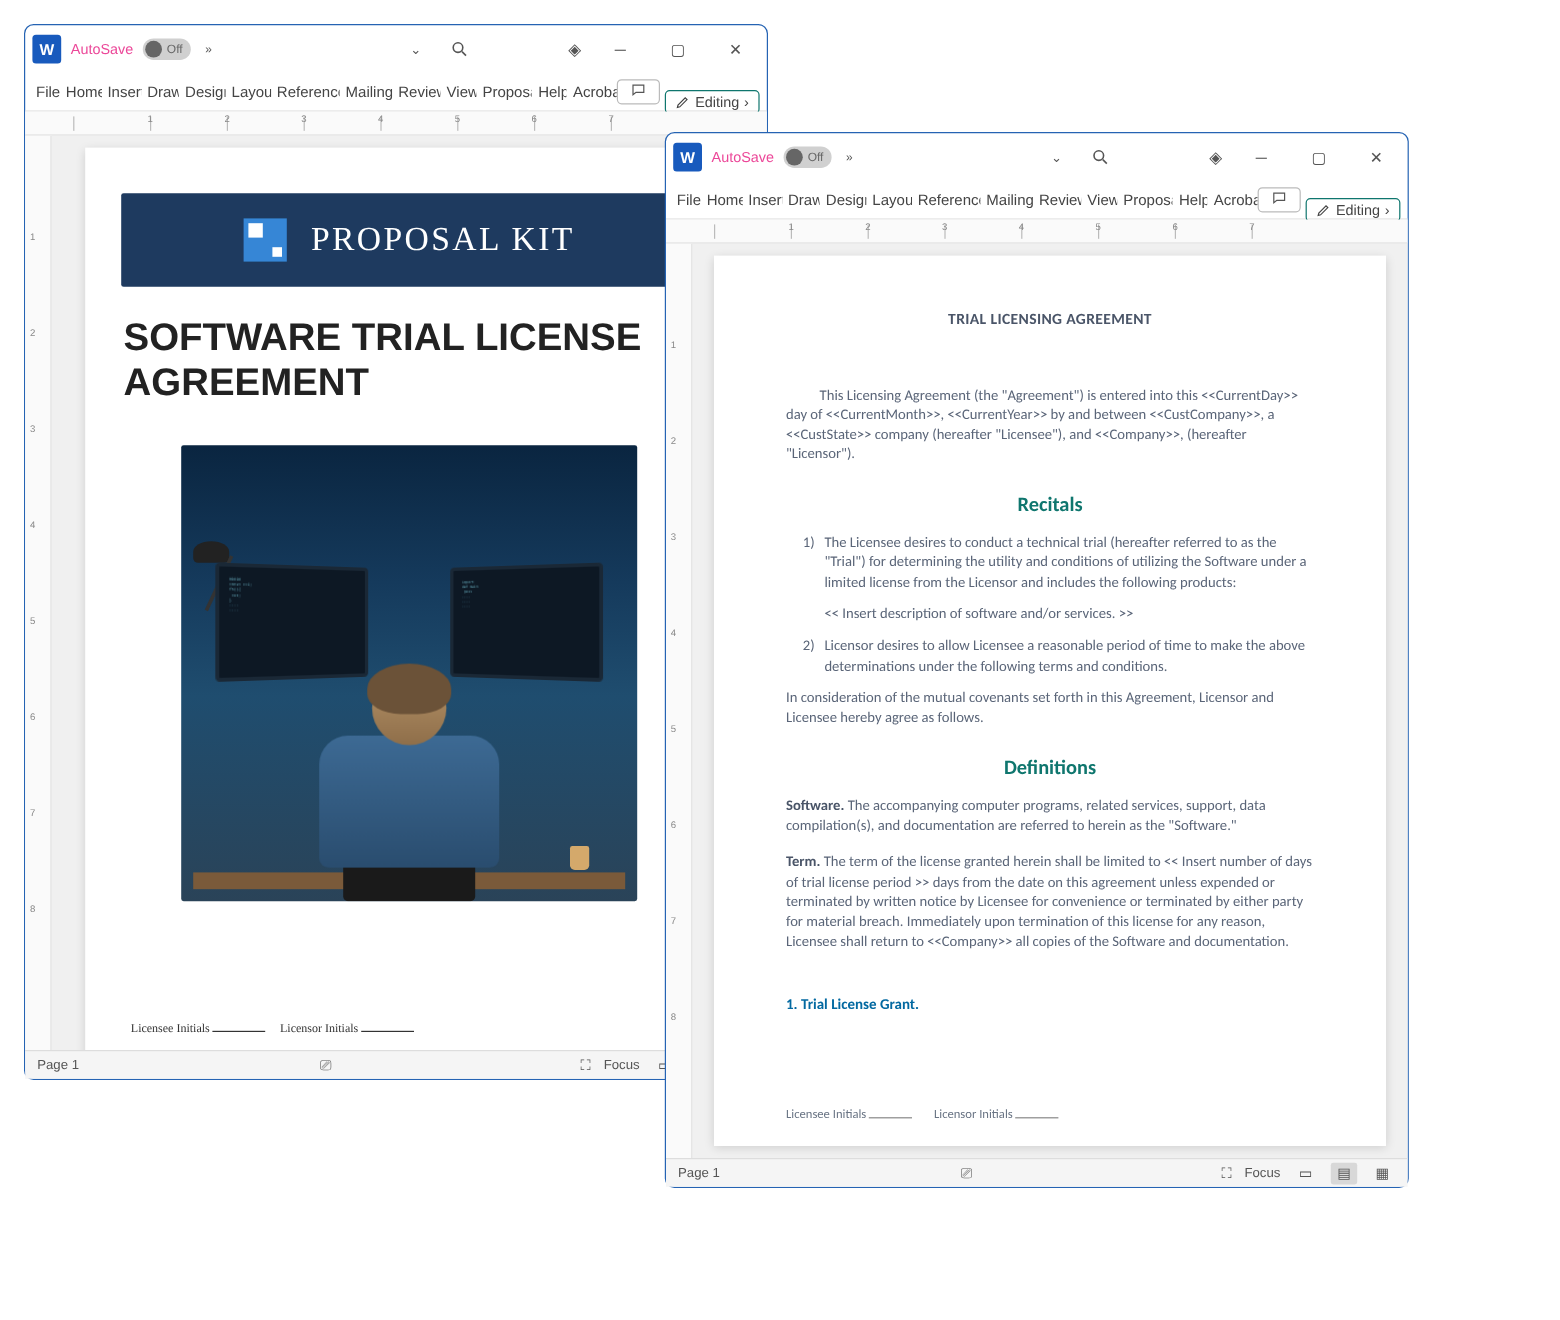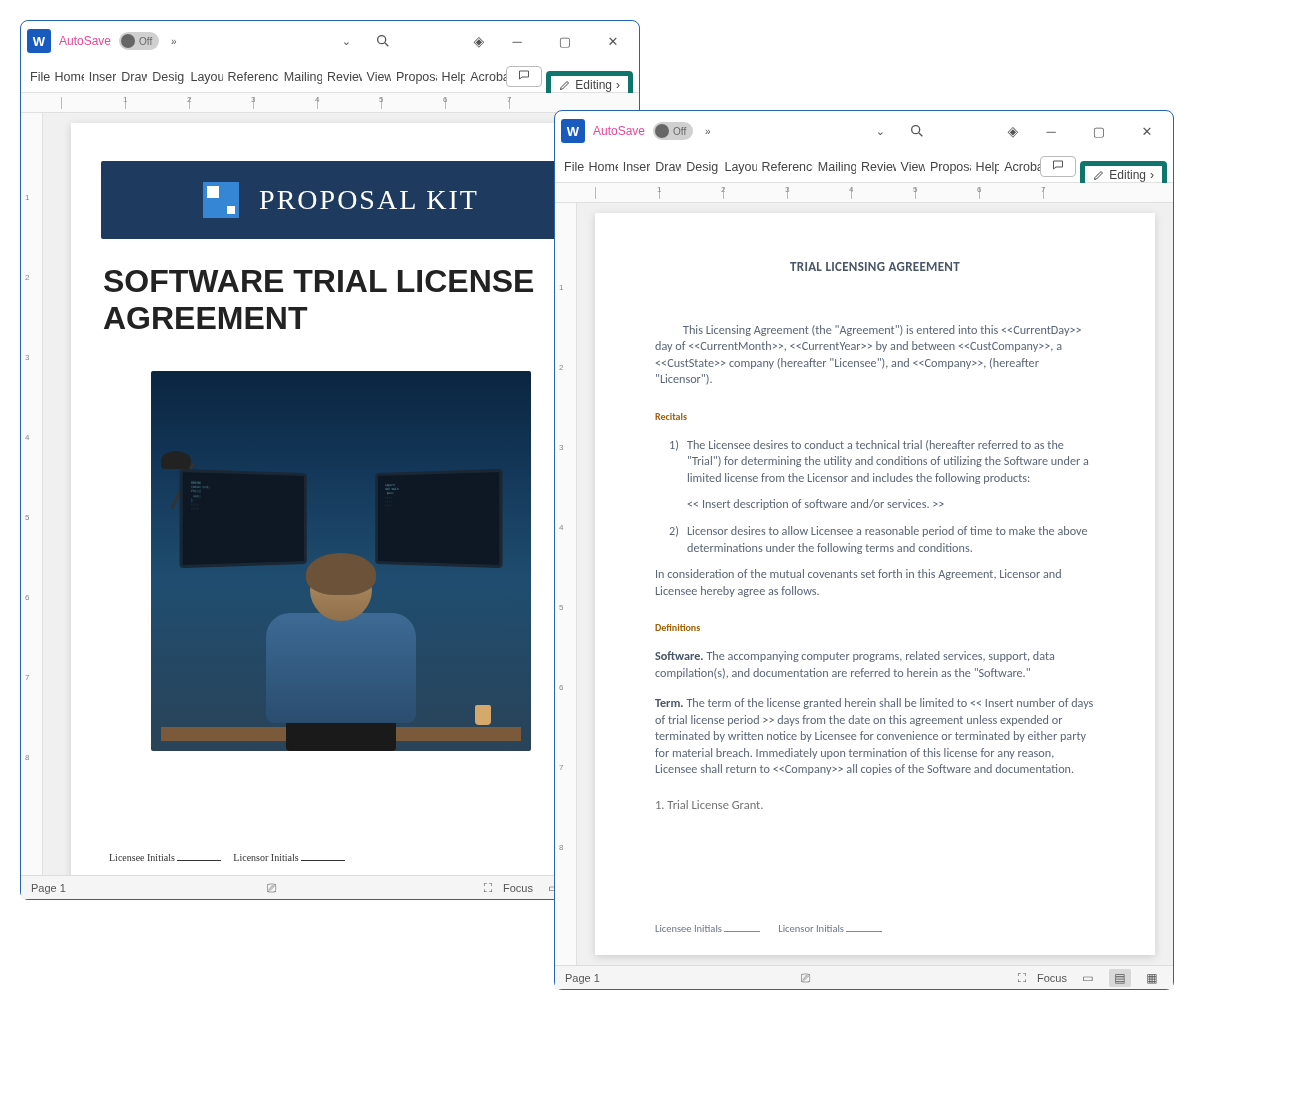--- a/index.html
+++ b/index.html
@@ -17,21 +17,21 @@
     .chev { font-size:10px; color:#555; padding:0 4px; }
     .grow { flex:1; }
     .down-caret { font-size:11px; color:#555; padding:0 14px; }
     .tb-icon { width:20px; height:20px; display:flex; align-items:center; justify-content:center; color:#555; font-size:14px; }
     .winctrl { width:40px; height:30px; display:flex; align-items:center; justify-content:center; color:#555; font-size:13px; }
     
     .ribbon { height:32px; display:flex; align-items:center; padding:0 4px; gap:0; border-bottom:1px solid #e0e0e0; }
     .ribbon .tab { font-size:12.5px; color:#444; padding:4px 5px; white-space:nowrap; overflow:hidden; }
     .ribbon-right { margin-left:auto; display:flex; align-items:center; gap:4px; padding-right:2px; }
     .comment-btn { border:1px solid #bbb; border-radius:4px; padding:2px 10px; font-size:12px; color:#555; }
-    .editing-btn { border:5px solid #0f766e; border-radius:4px; padding:2px 8px; font-size:12px; color:#444; display:flex; align-items:center; gap:4px;margin-top:16px; }
+    .editing-btn { border:1px solid #0f766e; border-radius:4px; padding:2px 8px; font-size:12px; color:#444; display:flex; align-items:center; gap:4px;margin-top:16px; }
     .editing-btn svg { width:12px; height:12px; }
     
     .ruler { height:20px; background:#fafafa; border-bottom:1px solid #e0e0e0; font-size:8px; color:#888; position:relative; overflow:hidden; }
     .ruler .marks { position:absolute; left:40px; right:10px; top:4px; height:12px; display:flex; }
     .ruler .inch { flex:0 0 64px; border-left:1px solid #bbb; position:relative; }
     .ruler .inch span { position:absolute; left:-3px; top:-2px; }
     
     .canvas { flex:1; background:#f0f0f0; display:flex; overflow:hidden; }
     .vruler { width:22px; background:#fafafa; border-right:1px solid #e0e0e0; position:relative; font-size:8px; color:#888; }
     .vruler .vmark { position:absolute; left:4px; }
@@ -60,27 +60,27 @@
     .lamp { position:absolute; left:10px; top:80px; width:50px; height:70px; }
     .lamp .arm { position:absolute; width:3px; height:50px; background:#333; left:20px; top:10px; transform:rotate(25deg); }
     .lamp .shade { position:absolute; width:30px; height:18px; background:#222; border-radius:50% 50% 4px 4px; top:0; left:0; }
     .cup { position:absolute; right:40px; bottom:26px; width:16px; height:20px; background:#d4a96b; border-radius:2px 2px 4px 4px; }
     .initials { margin-top:auto; font-size:10px; font-family:"Times New Roman",serif; color:#333; display:flex; gap:12px; padding-left:6px; }
     .initials .line { display:inline-block; border-bottom:1px solid #333; width:44px; }
     
     .agree-title { text-align:center; font-weight:bold; font-size:13px; color:#4a5568; margin-bottom:20px; letter-spacing:.3px; }
     .para { font-size:12.2px; color:#5a6578; line-height:1.35; margin-bottom:14px; }
     .para.indent { text-indent:28px;margin-top:28px; }
-    .section-h { font-weight:bold; font-size:10px; color:#a16207; margin:8px 0 14px; }
+    .section-h { text-align:center; font-weight:bold; font-size:17px; color:#0f766e; margin:8px 0 14px; }
     .num-item { display:flex; font-size:12.2px; color:#5a6578; line-height:1.35; margin-bottom:10px; padding-left:14px; }
     .num-item .n { flex:0 0 18px; }
     .num-item .t { flex:1; }
     .insert { font-size:12.2px; color:#5a6578; padding-left:32px; margin-bottom:12px; }
     .defterm { font-weight:bold; color:#4a5568; }
-    .sec1 { font-weight:normal; font-size:12.5px; color:#737373; margin-top:6px; }
+    .sec1 { font-weight:bold; font-size:12.5px; color:#0369a1; margin-top:23px; }
     .w2 .initials2 { font-size:10.5px; color:#6a7585; margin-top:auto; display:flex; gap:18px; padding-top:20px; }
     .w2 .initials2 .line { display:inline-block; border-bottom:1px solid #888; width:36px; }
     
     .statusbar { height:24px; background:#f5f5f5; border-top:1px solid #ddd; display:flex; align-items:center; padding:0 10px; font-size:11px; color:#555; gap:10px; }
     .statusbar .sgrow { flex:1; }
     .sbtn { width:22px; height:18px; display:flex; align-items:center; justify-content:center; color:#555; font-size:12px; }
     .sbtn.active { background:#d8d8d8; border-radius:2px; }
     .focus { display:flex; align-items:center; gap:4px; }
   </style>
 </head>

